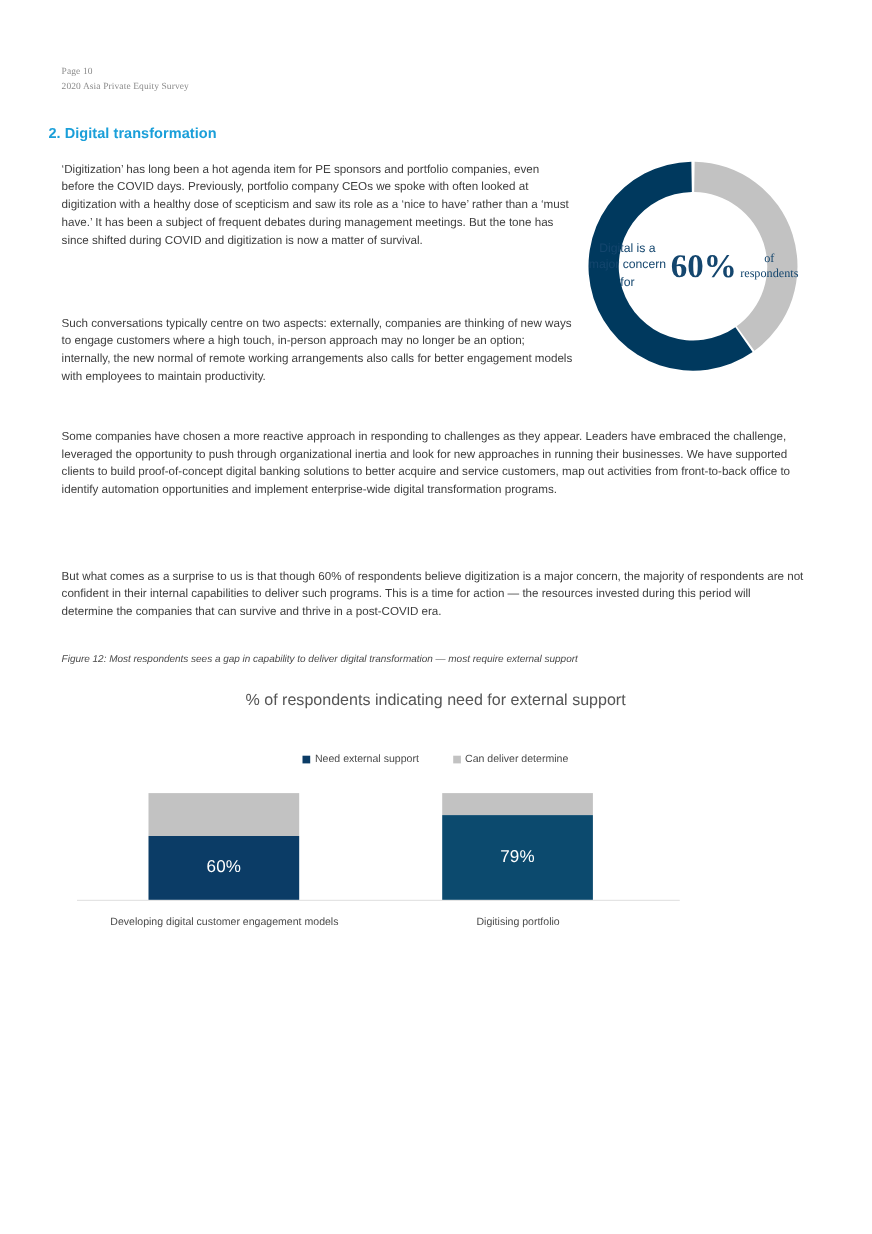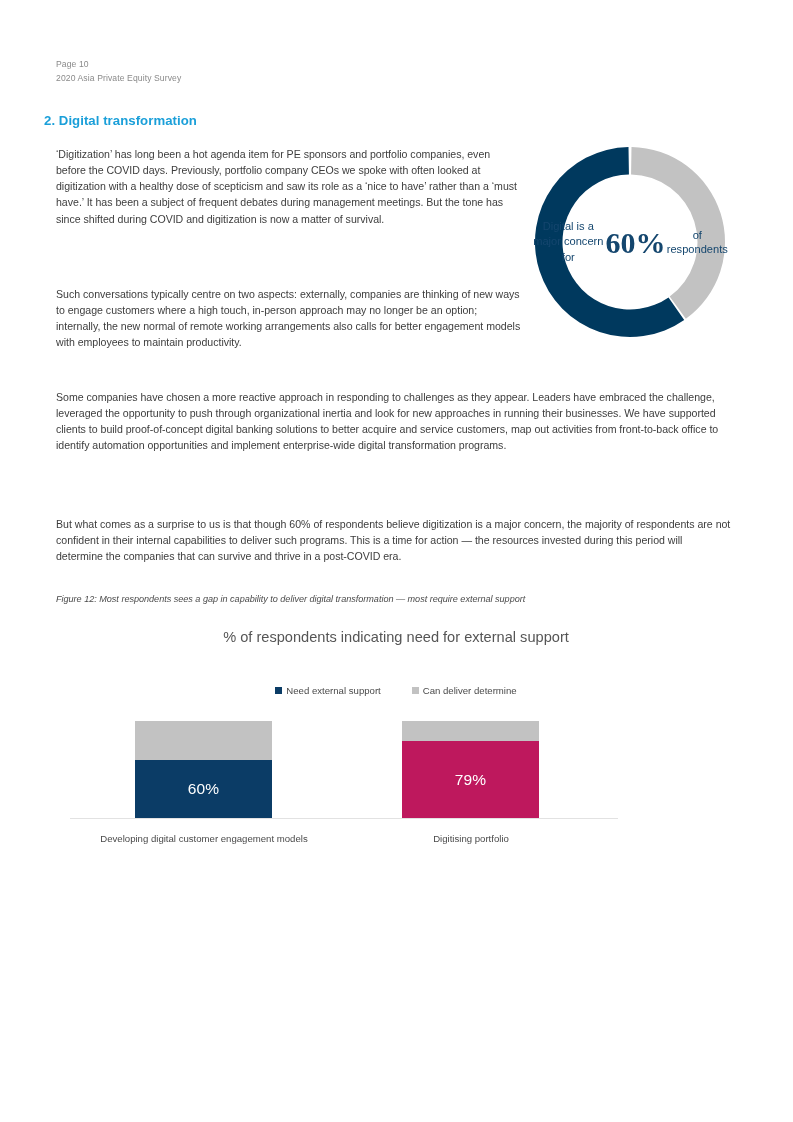--- a/index.html
+++ b/index.html
@@ -7,21 +7,21 @@
     width:793px; height:1122px;
     background:#ffffff;
     font-family:"Liberation Sans", sans-serif;
     color:#3d3d3d;
     position:relative;
     overflow:hidden;
     -webkit-font-smoothing:antialiased;
   }
 
   
-  #page-header { position:absolute; left:56px; top:58px; line-height:13.5px; }
+  #page-header { position:absolute; left:56px; top:58px; line-height:13.5px;font-family:Liberation Serif, serif; }
   #page-header .hline { font-size:8.6px; color:#8a8a8a; letter-spacing:0.1px; white-space:nowrap; }
 
   
   #section-heading {
     position:absolute; left:44px; top:113px;
     font-size:13.2px; font-weight:bold; color:#1a9fd9;
     letter-spacing:0.05px; white-space:nowrap;
   }
 
   
@@ -40,21 +40,21 @@
 
   
   #donut-figure { position:absolute; left:531px; top:145px; width:198px; height:194px; }
   #donut-figure svg { display:block; }
   .donut-center { position:absolute; left:0; top:0; width:198px; height:194px;
                   display:flex; align-items:center; justify-content:center;
                   color:#14466e; }
   .donut-l1 { font-size:11.1px; line-height:15.2px; text-align:center; color:#14466e; }
   .donut-pct { font-family:"Liberation Serif", serif; font-weight:bold;
                font-size:30px; line-height:33px; color:#14466e; margin:1px 0 1px 0; }
-  .donut-l3 { font-size:11.1px; line-height:14px; text-align:center; color:#14466e; }
+  .donut-l3 { font-size:11.1px; line-height:14px; text-align:center; color:#14466e;font-family:Liberation Serif, serif; }
 
   
   #figure-caption {
     position:absolute; left:56px; top:594px; width:690px;
     font-size:9.1px; font-style:italic; color:#4a4a4a; letter-spacing:-0.02px;
     white-space:nowrap;
   }
 
   
   #bar-chart { position:absolute; left:56px; top:620px; width:680px; height:235px; }
@@ -148,20 +148,20 @@
         <div class="seg-navy" id="seg-navy-0" style="height: 60%; background: rgb(11, 60, 102);">
           <span class="bar-value">60%</span>
         </div>
       </div>
       <div class="cat-label">Developing digital customer engagement models</div>
     </div>
 
     <div class="bar-group" id="bar-group-1">
       <div class="bar-col">
         <div class="seg-gray" id="seg-gray-1" style="height: 21%; background: rgb(194, 194, 194);"></div>
-        <div class="seg-navy" id="seg-navy-1" style="height: 79%; background: #be185d;">
+        <div class="seg-navy" id="seg-navy-1" style="height: 79%; background: #0c4a6e;">
           <span class="bar-value">79%</span>
         </div>
       </div>
       <div class="cat-label">Digitising portfolio</div>
     </div>
   </div>
 </div>
 
 </body></html>

